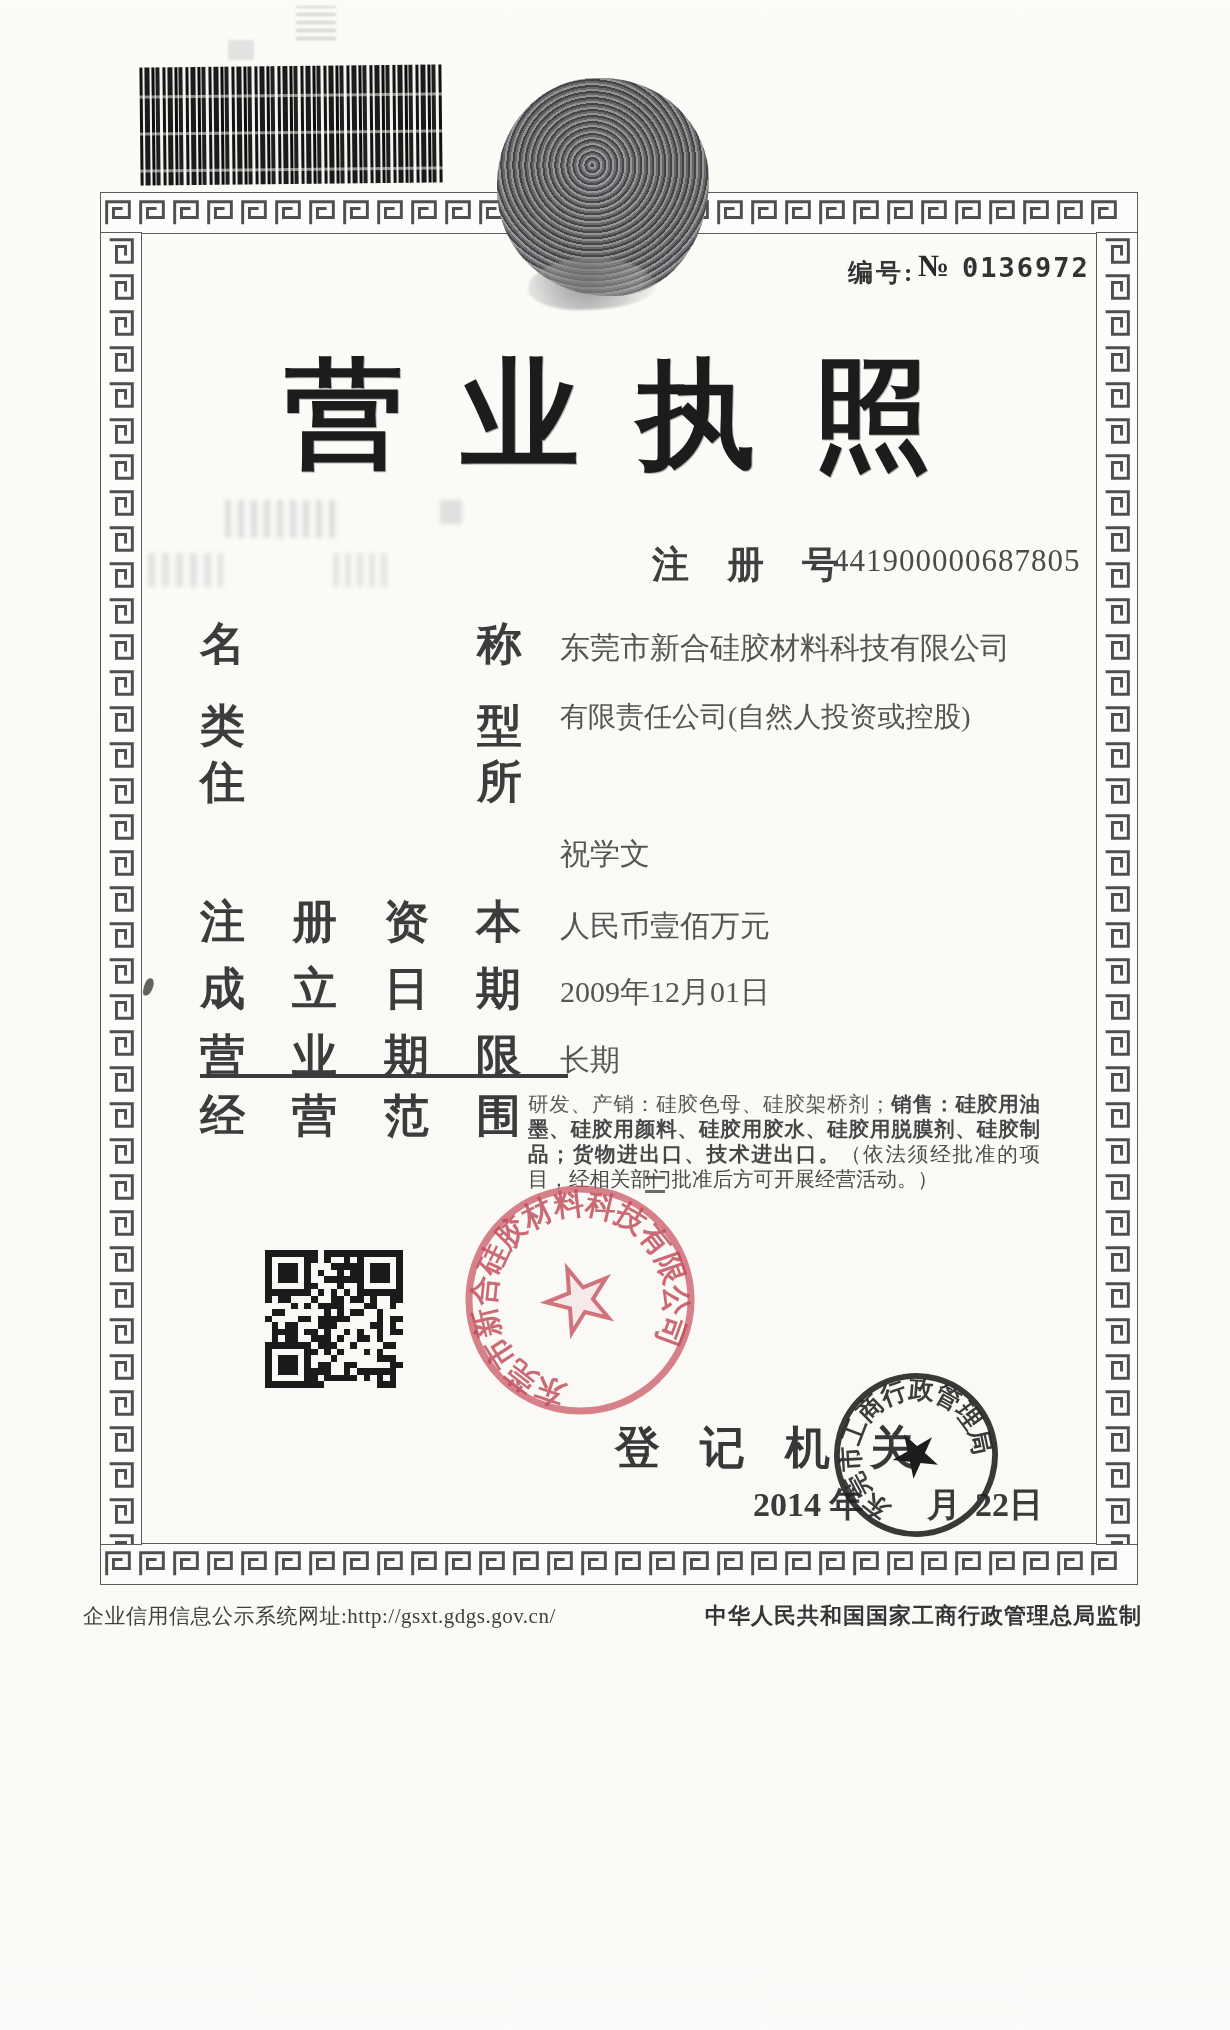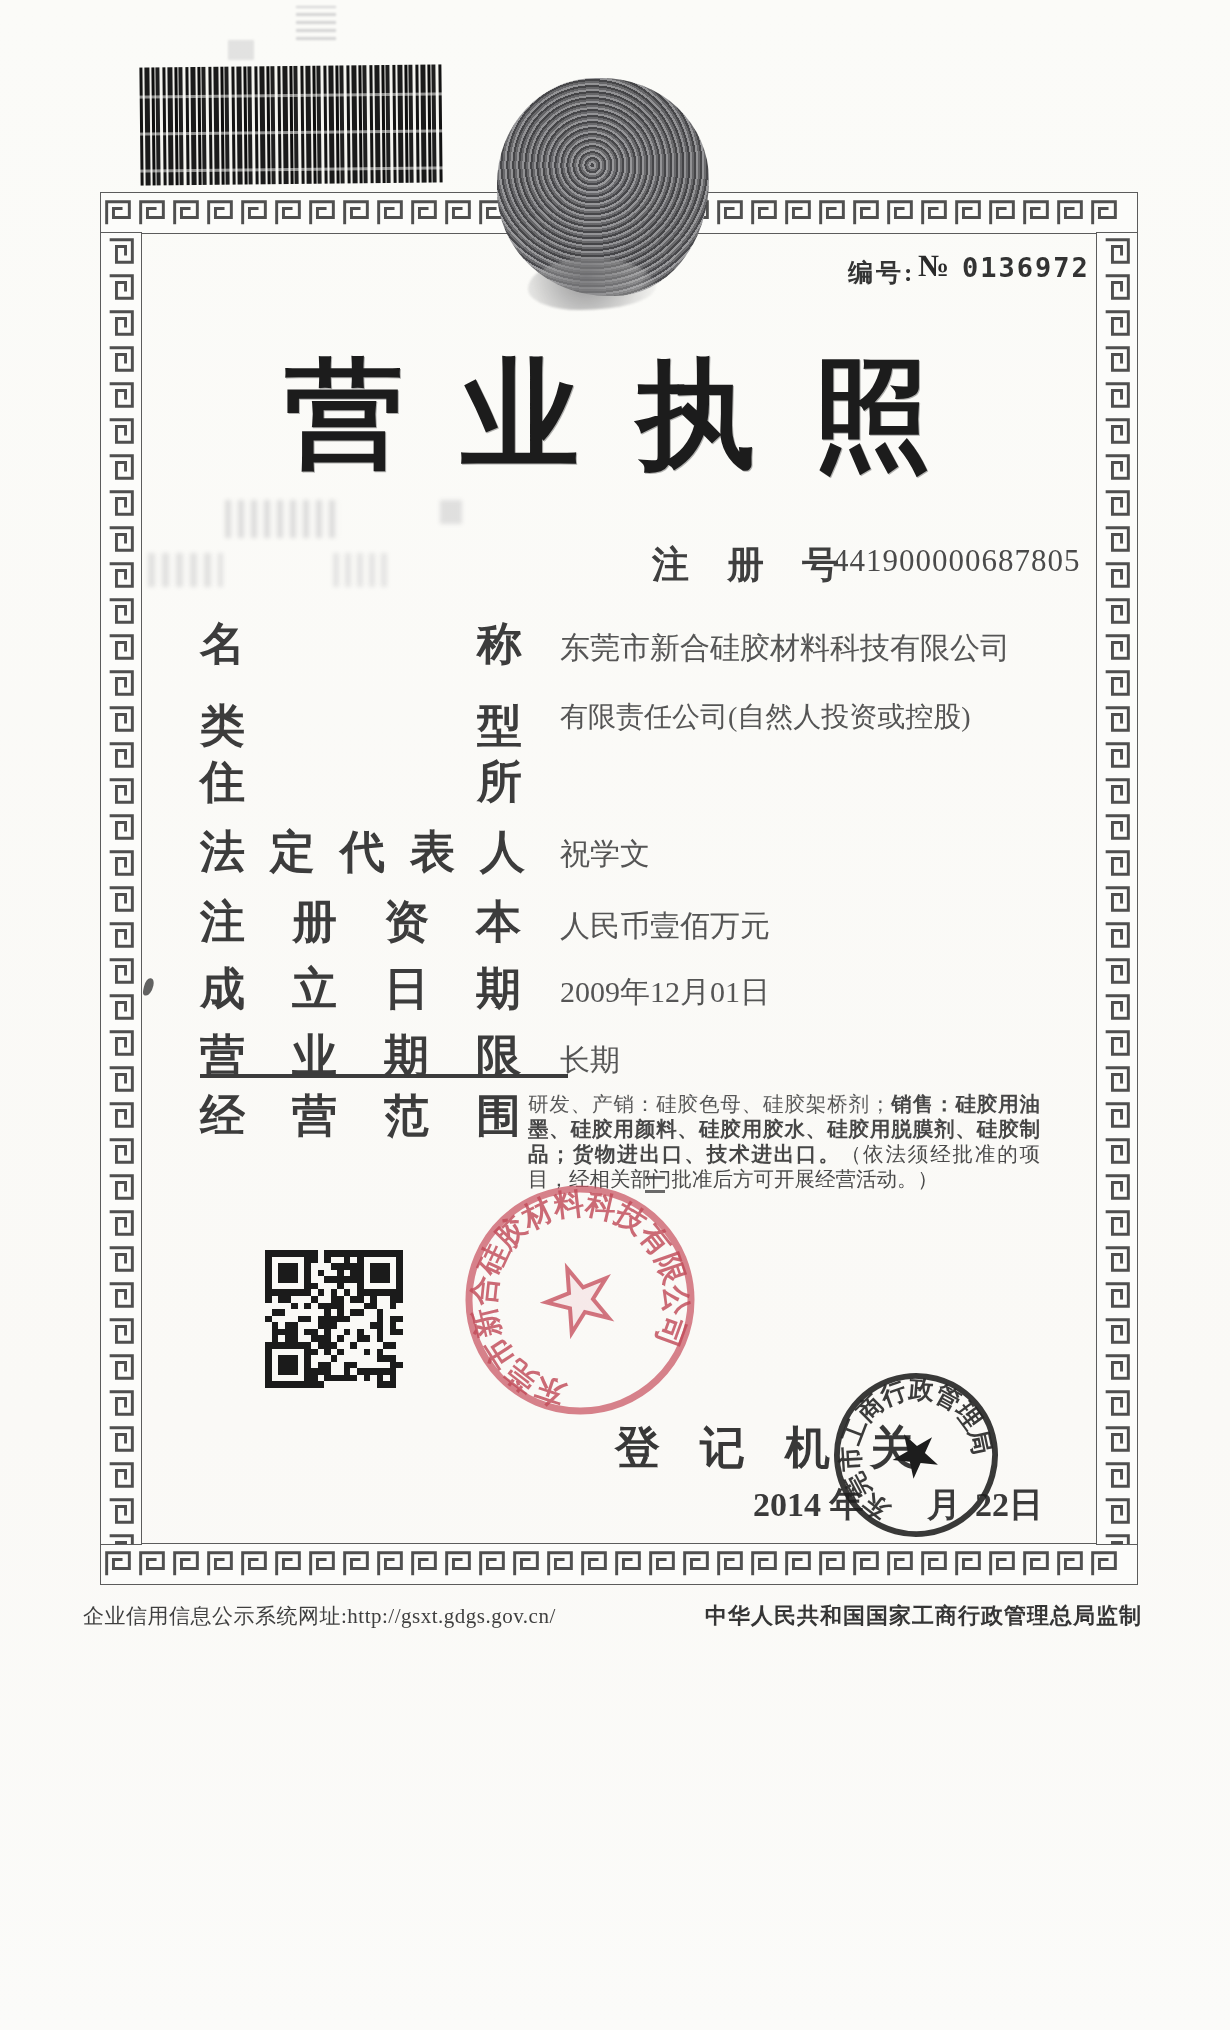--- a/index.html
+++ b/index.html
@@ -547,21 +547,20 @@
   <div class="abs smudge sm4"></div>
 
   <div class="label ls2 r1l">名称</div>
   <div class="value v-lg r1v">东莞市新合硅胶材料科技有限公司</div>
 
   <div class="label ls2 r2l">类型</div>
   <div class="value r2v">有限责任公司(自然人投资或控股)</div>
 
   <div class="label ls2 r3l">住所</div>
 
-  <div class="label ls5 r4l">法定代表人</div>
   <div class="value v-lg r4v">祝学文</div>
 
   <div class="label ls4 r5l">注册资本</div>
   <div class="value v-lg r5v">人民币壹佰万元</div>
 
   <div class="abs comma-mark"></div>
   <div class="label ls4 r6l">成立日期</div>
   <div class="value v-lg r6v">2009年12月01日</div>
 
   <div class="label ls4 r7l">营业期限</div>

